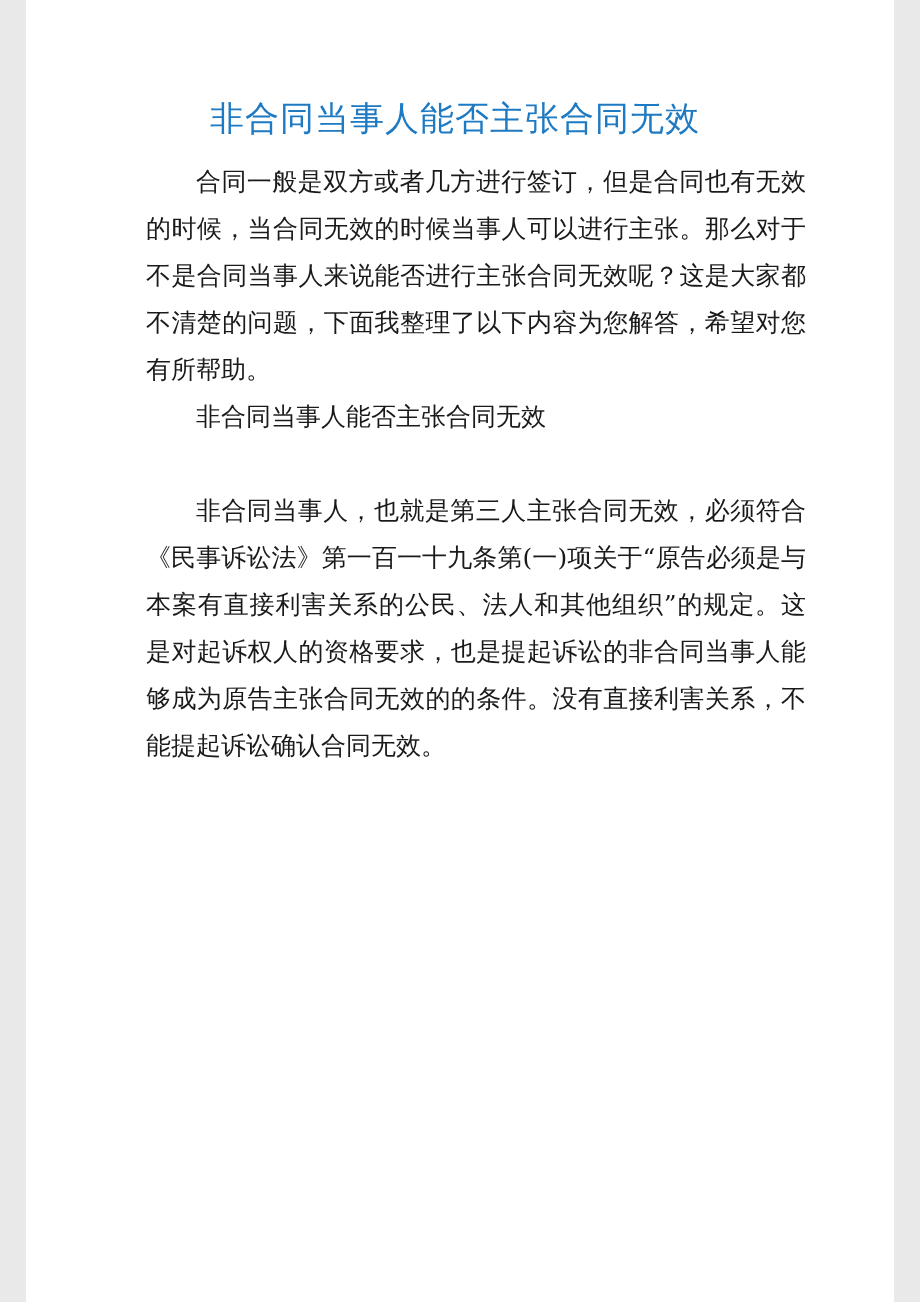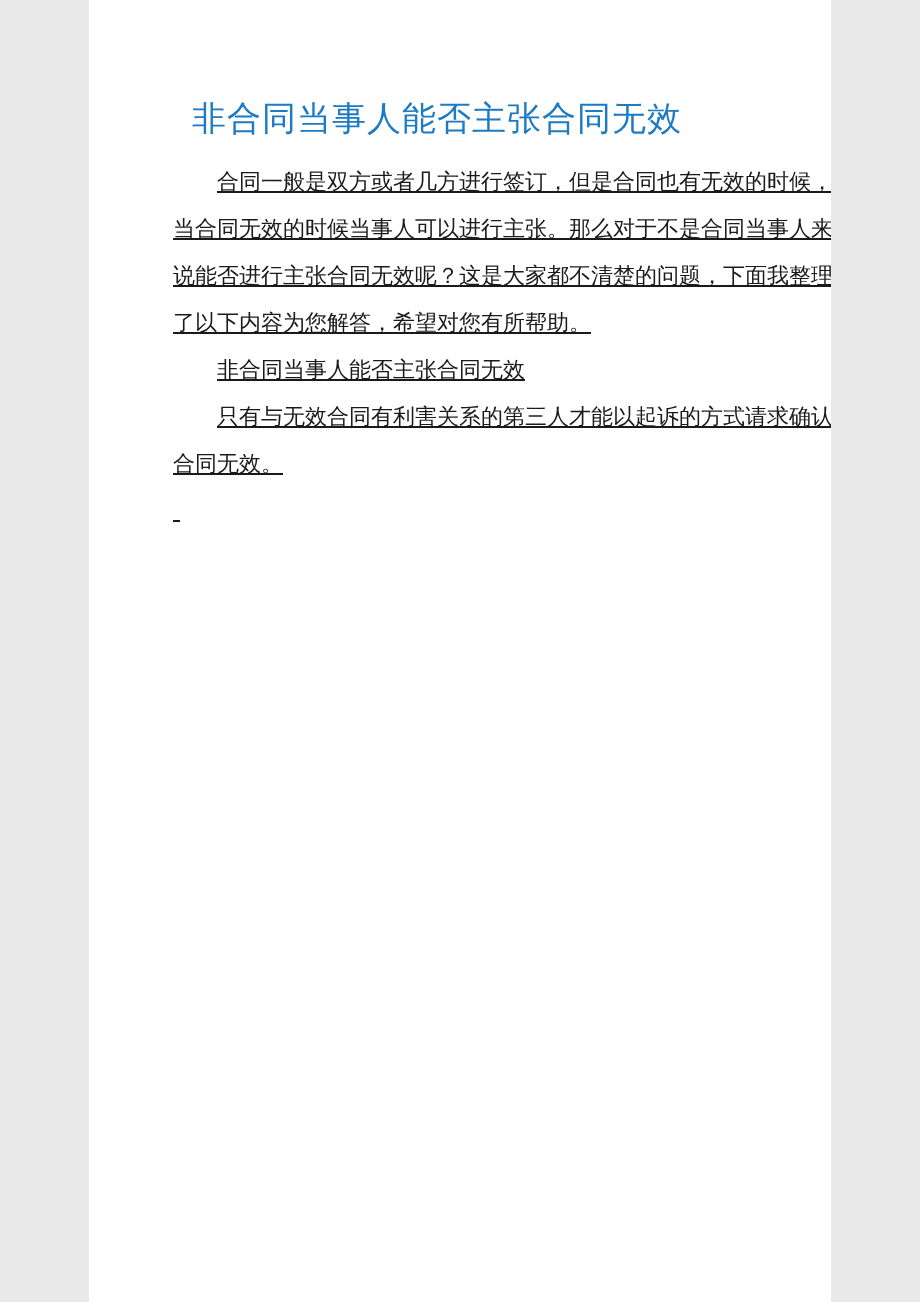--- a/index.html
+++ b/index.html
@@ -2,62 +2,61 @@
 <html style="--background: #ffffff; --text-color: #1a1a1a; --title-color: #1e7ac3;"><head>
 <meta charset="utf-8">
 <style>
   html, body {
     margin: 0;
     padding: 0;
     background: #e9e9e9;
   }
   .page {
     position: relative;
-    width: 742px;
+    width: 868px;
     height: 1302px;
     margin: 0 auto;
     background: var(--background, #ffffff);
     box-sizing: border-box;
-    padding: 94px 130px 0 84px;
+    padding: 94px 130px 0 120px;
     font-family: "DejaVu Serif", "Liberation Serif", serif;
     color: var(--text-color, #1a1a1a);
     overflow: hidden;
   }
   .doc-title {
     margin: 0 0 16px 0;
     padding: 0;
     font-size: 34px;
     line-height: 48px;
     font-weight: normal;
     text-align: center;
     letter-spacing: 1px;
     color: var(--title-color, #1e7ac3);
   }
   .doc-body {
     width: 660px;
   }
   .para {
     margin: 0;
     padding: 0;
-    font-size: 22px;
+    font-size: 25px;
     line-height: 47px;
     text-align: justify;
     text-justify: inter-ideograph;
     text-indent: 2em;
     word-break: break-all;
-    text-decoration: underline;
   }
   .para.empty {
     text-indent: 0;
   }
 </style>
 </head>
 <body>
 
 <div class="page">
   <h1 class="doc-title">非合同当事人能否主张合同无效</h1>
   <div class="doc-body">
       <p class="para">合同一般是双方或者几方进行签订，但是合同也有无效的时候，当合同无效的时候当事人可以进行主张。那么对于不是合同当事人来说能否进行主张合同无效呢？这是大家都不清楚的问题，下面我整理了以下内容为您解答，希望对您有所帮助。</p>
       <p class="para">非合同当事人能否主张合同无效</p>
-      <p class="para">只有与无效合同有利害关系的第三人才能以起诉的方式请求确认合同无效。</p>
       <p class="para empty">&nbsp;</p>
+      <p class="para">非合同当事人，也就是第三人主张合同无效，必须符合《民事诉讼法》第一百一十九条第(一)项关于“原告必须是与本案有直接利害关系的公民、法人和其他组织”的规定。这是对起诉权人的资格要求，也是提起诉讼的非合同当事人能够成为原告主张合同无效的的条件。没有直接利害关系，不能提起诉讼确认合同无效。</p>
     </div>
 </div>
 
 </body></html>

